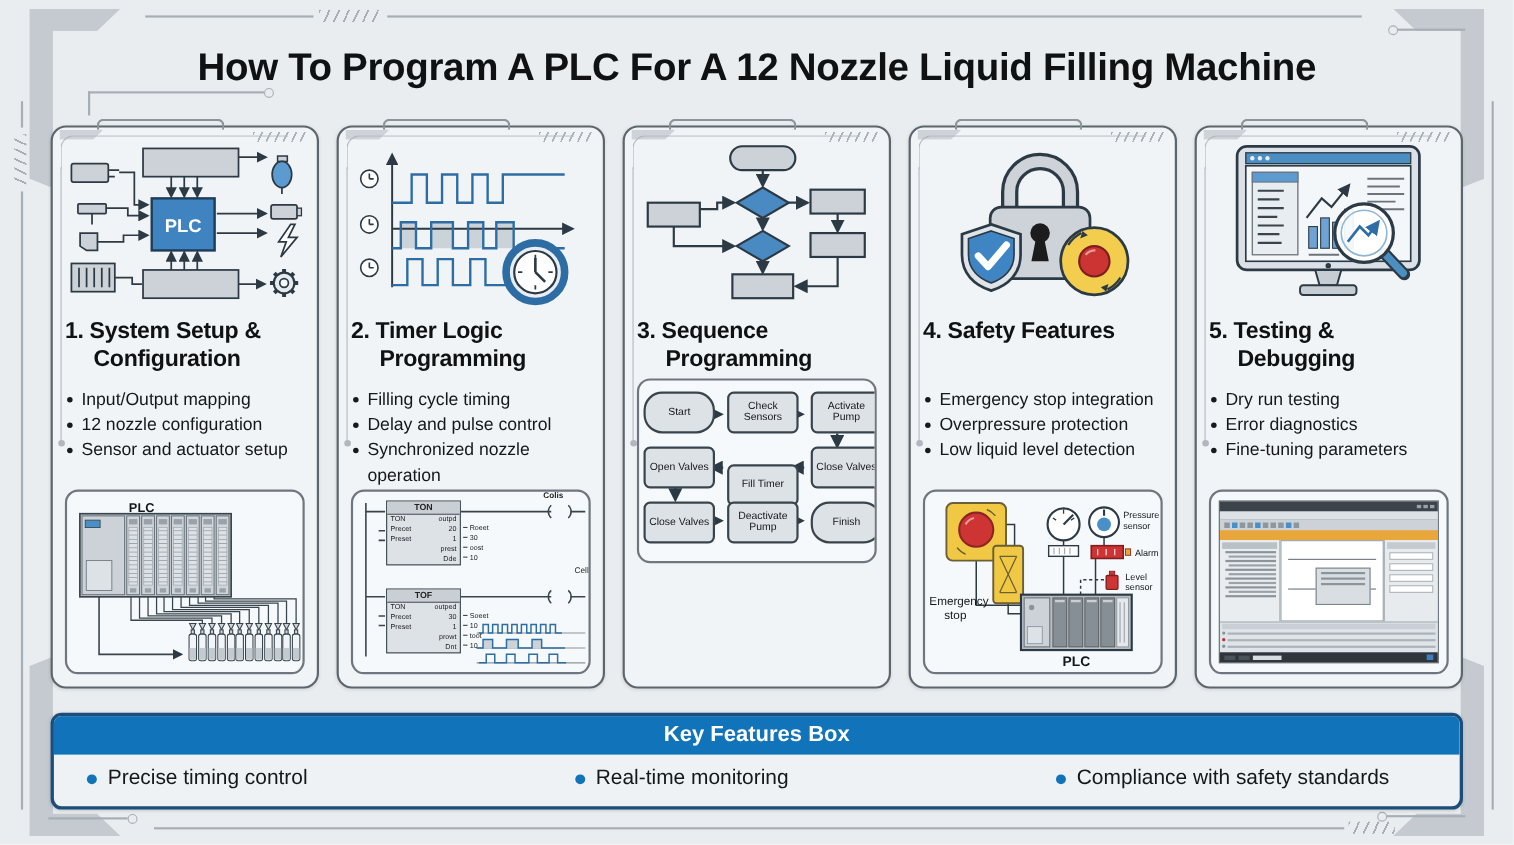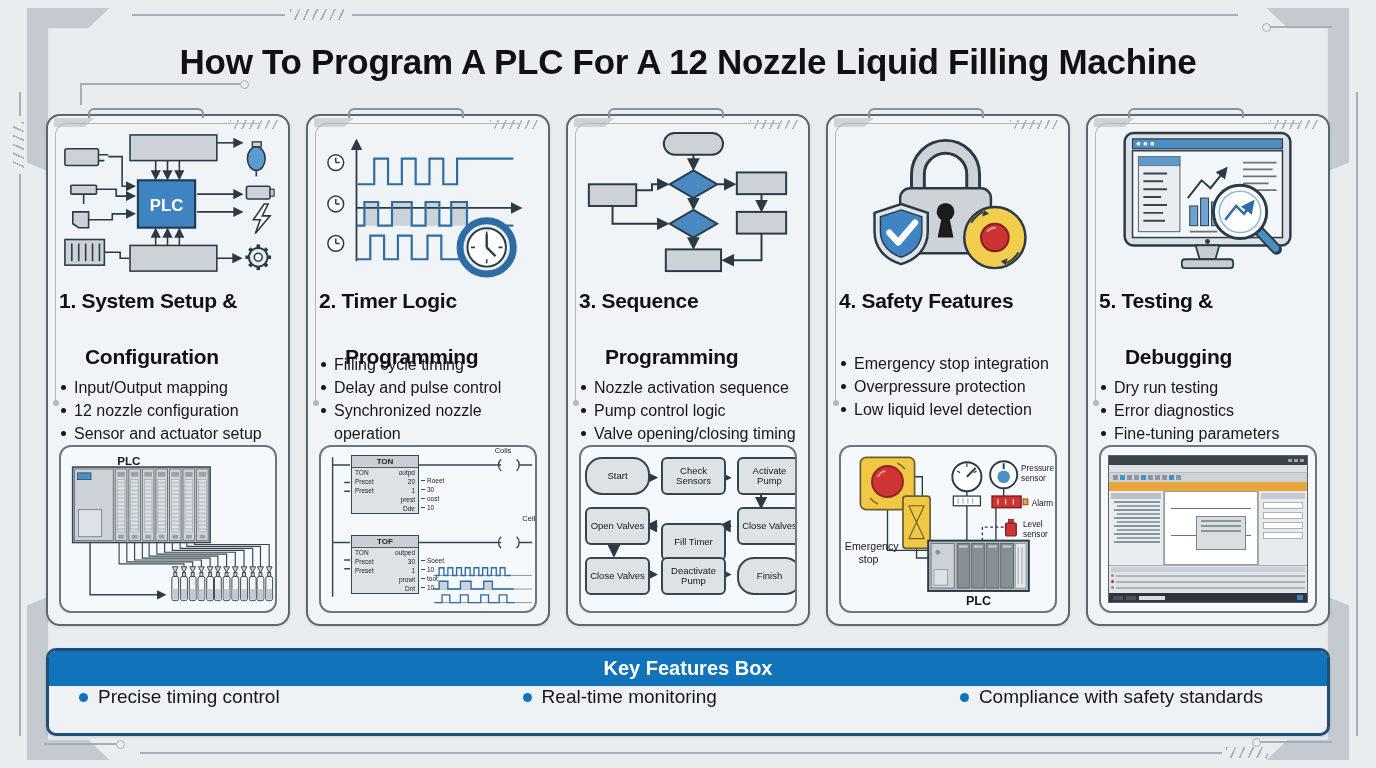--- a/index.html
+++ b/index.html
@@ -37,21 +37,21 @@
   .card-innerline{position:absolute;top:7px;left:7px;right:26px;height:30px;
                   border-top:1.5px solid #b0b8bf;border-left:1.5px solid #b0b8bf;border-top-left-radius:12px;}
   .card-innerleft{position:absolute;top:36px;left:7px;height:250px;border-left:1.5px solid #b0b8bf;}
   .card-dot{position:absolute;left:4.5px;top:284px;width:6px;height:6px;border-radius:50%;background:#b0b8bf;}
 
   .illo{height:156px;flex:none;}
   .illo svg{width:100%;height:100%;}
   .card-title{margin-top:6px;min-height:56px;font-size:21px;font-weight:700;line-height:26px;
               letter-spacing:-.3px;color:#0f1113;}
   .card-title span{display:block;}
-  .card-title .l2{padding-left:26px;margin-top:30px;}
+  .card-title .l2{padding-left:26px;}
   .bullets{margin:8px 0 0;padding:0;list-style:none;font-size:16px;line-height:23px;flex:1;}
   .bullets li{position:relative;padding-left:15px;}
   .bullets li::before{content:"";position:absolute;left:2px;top:9px;width:5px;height:5px;border-radius:50%;background:#17191c;}
 
   .panel{flex:none;height:164px;background:#f6f9fb;border:2px solid #6e777f;border-radius:12px;
          position:relative;overflow:hidden;}
 
   
   .ladder-svg{position:absolute;inset:0;width:100%;height:100%;}
   .tblock{position:absolute;width:66px;background:#dde2e6;border:1.5px solid #39454e;
@@ -102,21 +102,21 @@
   .sh-task{height:9px;background:#2f353b;display:flex;align-items:center;gap:3px;padding:0 4px;}
   .sh-task i{width:10px;height:4px;background:#4a525a;}
   .sh-task i.w{width:26px;background:#d7dde2;}
   .sh-task i.bl{width:6px;height:5px;background:#3d7fc0;margin-left:auto;}
 
   
   .keybox{position:absolute;left:46px;right:46px;top:648px;height:82px;border:3px solid #1d4d7a;
           border-radius:10px;background:#eef2f5;overflow:hidden;box-shadow:0 1px 3px rgba(40,50,60,.18);}
   .keybox-header{height:35px;background:#1173ba;color:#fff;display:flex;align-items:center;justify-content:center;
                  font-size:20px;font-weight:700;}
-  .keybox-items{height:44px;display:flex;align-items:flex-start;justify-content:space-between;padding:0 64px 0 30px;
+  .keybox-items{height:44px;display:flex;align-items:center;justify-content:space-between;padding:0 64px 0 30px;
                 font-size:19px;color:#15171a;}
   .kitem{display:flex;align-items:center;gap:10px;}
   .kdot{width:9px;height:9px;border-radius:50%;background:#1173ba;flex:none;}
 </style>
 </head>
 <body>
 
 <div class="page">
 
   <div class="corner tl"></div>
@@ -486,21 +486,21 @@
               <span></span>
               <span>Dde</span>
             </div>
         </div>
         <div class="tside" style="left:100px;top:29px;">
           <div>Roeet</div>
             <div>30</div>
           <div>oost</div>
             <div>10</div>
         </div>
-        <div class="coil-lab" style="left:158px;top:0;">Colis</div>
+        <div class="coil-lab" style="left:158px;top:0;font-weight:bold;">Colis</div>
         <div class="tblock" style="left:30px;top:88px;">
           <div class="tt">TOF</div>
           <div class="trow">
               <span>TON</span>
               <span>outped</span>
             </div>
           <div class="trow">
               <span>Precet</span>
               <span>30</span>
             </div>
@@ -563,25 +563,20 @@
             <path d="M34 78 V96 H89" marker-end="url(#ah4)"></path>
             <path d="M185 106 V133 H147" marker-end="url(#ah4)"></path>
           </g>
         </svg>
       </div>
 
       <div class="card-title">
         <span class="l1">3. Sequence</span>
         <span class="l2">Programming</span>
       </div>
-      <ul class="bullets">
-        <li>Nozzle activation sequence</li>
-        <li>Pump control logic</li>
-        <li>Valve opening/closing timing</li>
-      </ul>
 
       <div class="panel">
         <svg class="flow-svg" viewBox="0 0 221 160">
           <defs>
             <marker id="ah5" viewBox="0 0 10 10" refX="8" refY="5" markerWidth="6" markerHeight="6" orient="auto-start-reverse">
               <path d="M0 0L10 5L0 10z" fill="#2c3a45"></path>
             </marker>
           </defs>
           <g stroke="#2c3a45" stroke-width="2.2" fill="none">
             <path d="M66 27 H77" marker-end="url(#ah5)"></path>

